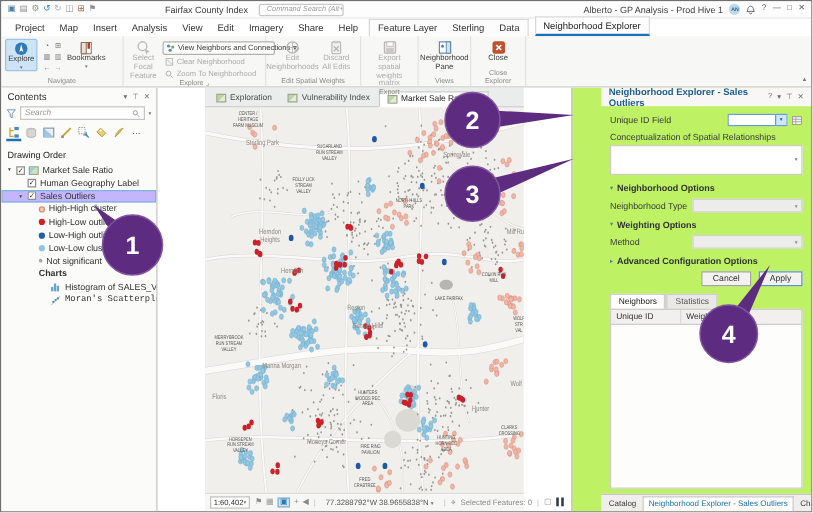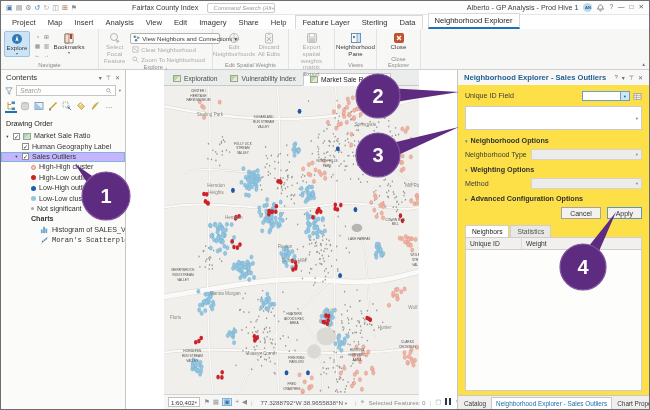--- a/index.html
+++ b/index.html
@@ -74,21 +74,21 @@
   svg.map{position:absolute;inset:0;width:100%;height:100%;}
   .mapstatus{height:15px;background:#f6f6f5;border-top:1px solid #d6d5d4;display:flex;align-items:center;font-size:6.2px;color:#555;padding:0 4px;gap:4px;flex:none;white-space:nowrap;}
   .scalebox{width:46px;height:10px;border:1px solid #c2c1c0;background:#fff;display:flex;align-items:center;justify-content:space-between;padding:0 2px;font-size:6.1px;color:#333;}
   .s-ic{font-size:6.5px;line-height:1;}
   .s-ic.tog{background:#cfe6f7;border:1px solid #7fb2d9;padding:0 1px;}
   .ssep{color:#c5c4c3;}
   .spacer{flex:1;}
   .bars span{display:inline-block;width:2px;height:7px;background:#27384f;margin-right:1.5px;}
 
   
-  .rpanel{width:192px;border-left:1px solid #c7c6c5;background:#fde047;display:flex;flex-direction:column;font-size:7.1px;color:#3b3b3b;flex:none;}
+  .rpanel{width:192px;border-left:1px solid #c7c6c5;background:#bef264;display:flex;flex-direction:column;font-size:7.1px;color:#3b3b3b;flex:none;padding-left:23px;}
   .p-head{height:15px;display:flex;align-items:center;padding:0 6px;color:#1f5f93;font-weight:bold;font-size:7.6px;background:#f8f7f6;flex:none;}
   .p-head .hicons{margin-left:auto;display:flex;gap:4px;color:#6b6b6b;font-weight:normal;font-size:6px;}
   .p-body{padding:6px 7px 0;flex:none;}
   .frow{display:flex;align-items:center;margin-bottom:5px;gap:3px;}
   .combo-sm{margin-left:auto;width:48px;height:10px;background:#fff;border:1px solid #66a1cc;display:flex;}
   .combo-sm .dd{margin-left:auto;width:9px;background:#cfe6f7;border-left:1px solid #66a1cc;color:#1f5f93;font-size:4.5px;display:flex;align-items:center;justify-content:center;}
   .bigcombo{height:24px;background:#fff;border:1px solid #cdcccb;position:relative;margin:2px 0 6px;}
   .bigcombo .dd{position:absolute;right:3px;top:50%;transform:translateY(-50%);font-size:4.5px;color:#777;}
   .sect{display:flex;align-items:center;gap:3px;font-weight:bold;color:#323232;margin:2px 0 4px;font-size:7.2px;}
   .sect .chev{color:#57809f;font-size:5px;font-weight:normal;}
@@ -1728,20 +1728,21 @@
           <span class="combo-sm">
               <span class="dd">▾</span>
             </span>
           <svg width="9" height="9" viewBox="0 0 10 10">
               <rect x="1" y="1.5" width="8" height="7" fill="#f4f3f2" stroke="#8f8e8d" stroke-width="0.7"></rect>
               <line x1="1" y1="3.8" x2="9" y2="3.8" stroke="#8f8e8d" stroke-width="0.6"></line>
               <line x1="1" y1="6" x2="9" y2="6" stroke="#8f8e8d" stroke-width="0.6"></line>
               <line x1="4" y1="1.5" x2="4" y2="8.5" stroke="#8f8e8d" stroke-width="0.6"></line>
             </svg>
         </div>
+        <div>Conceptualization of Spatial Relationships</div>
         <div class="bigcombo">
             <span class="dd">▾</span>
           </div>
         <div class="sect">
           <span class="chev">▾</span>
           <span>Neighborhood Options</span>
         </div>
         <div class="subrow">
           <span style="width:62px">Neighborhood Type</span>
           <span class="ddbox">▾</span>

